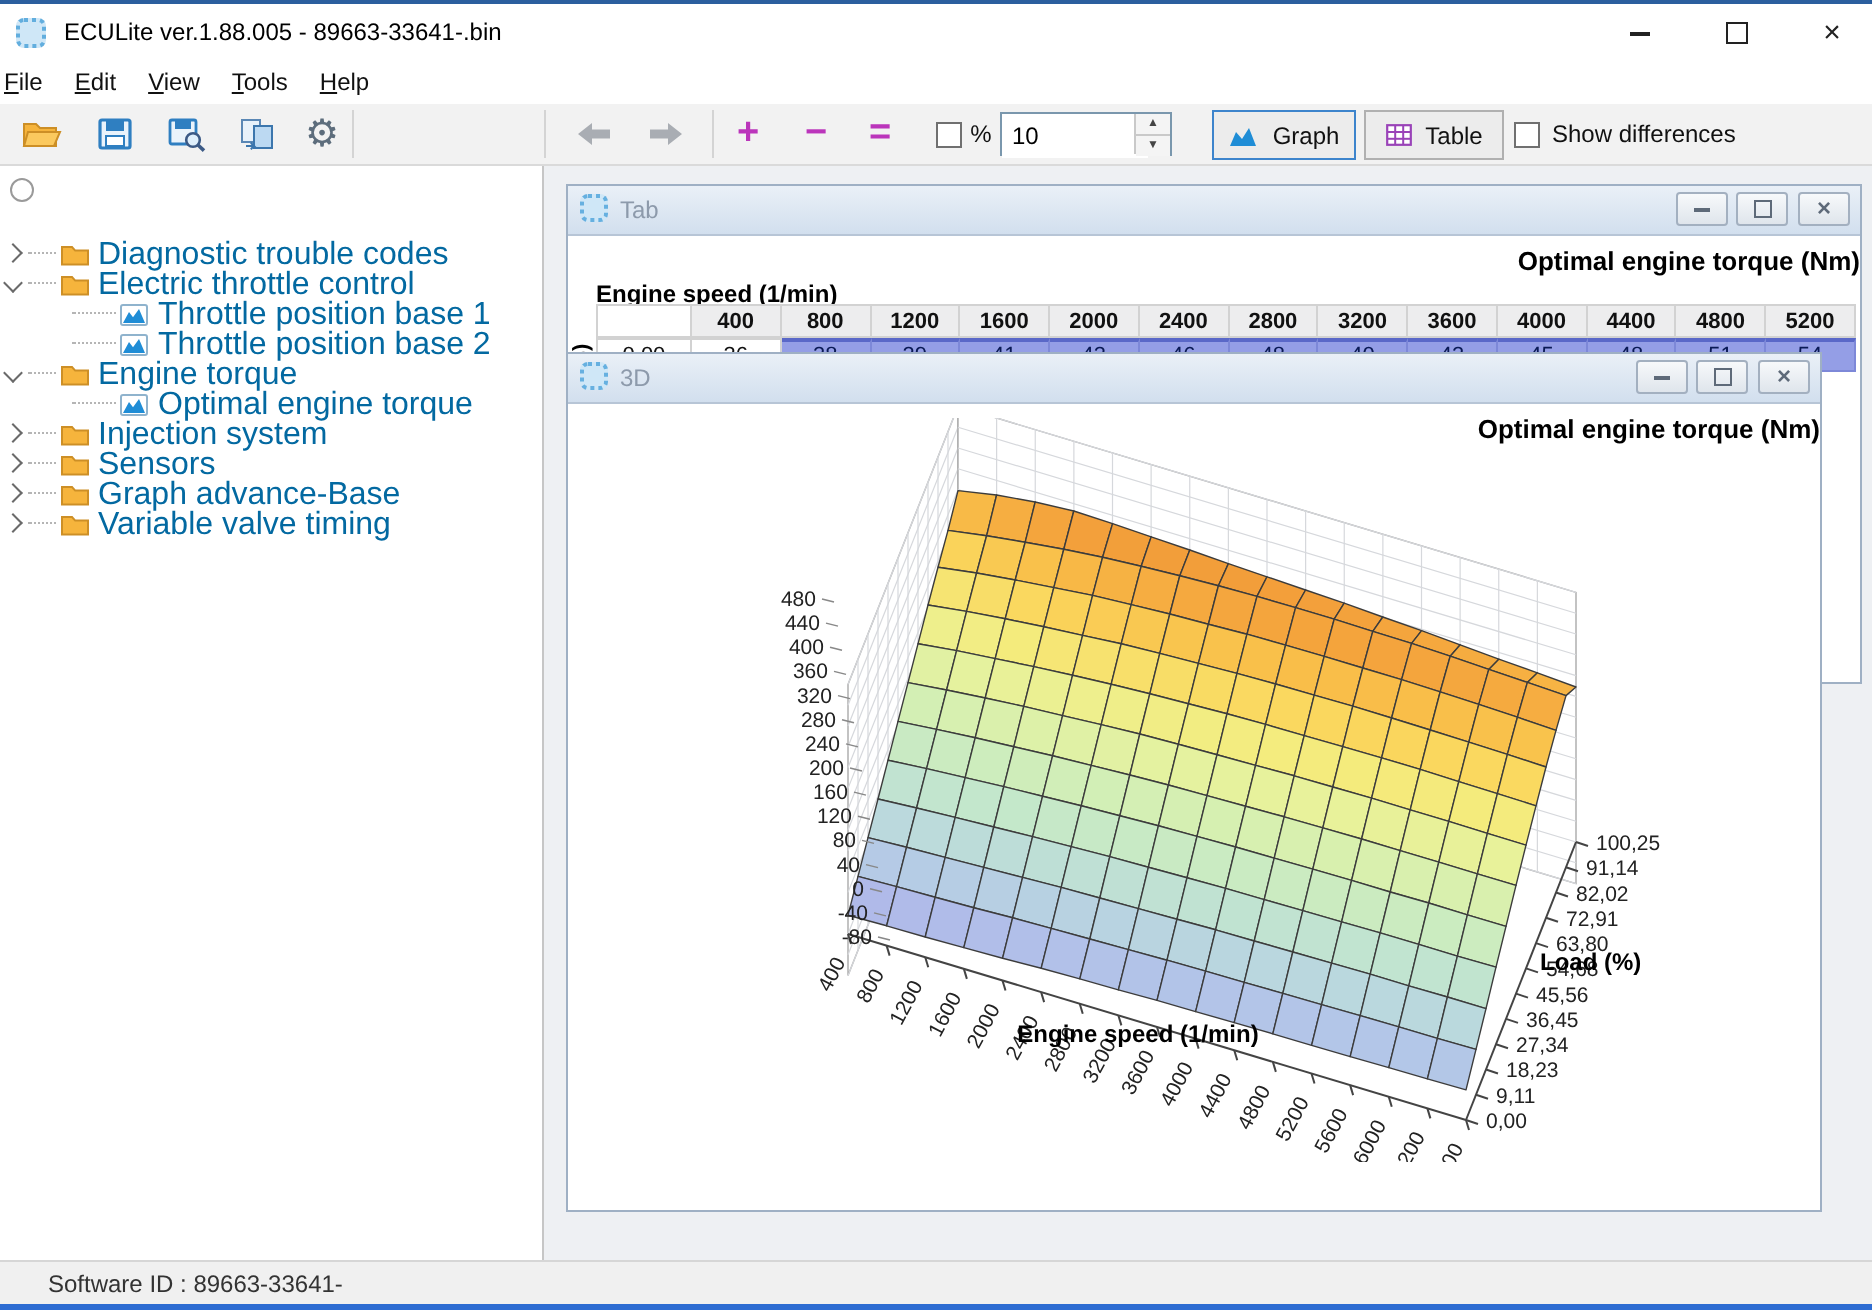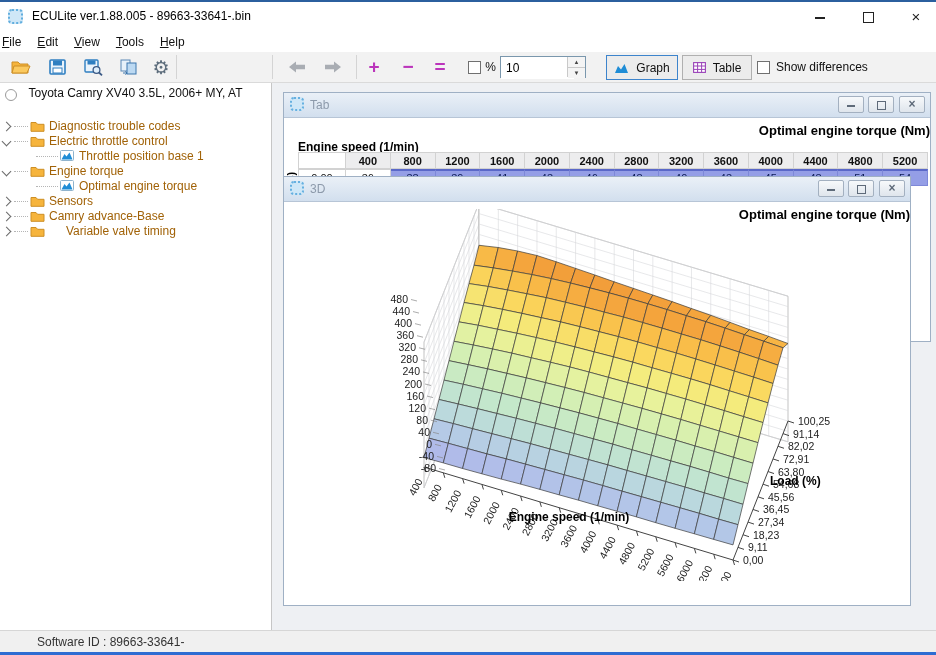--- a/index.html
+++ b/index.html
@@ -36,21 +36,21 @@
   .tbtn{position:absolute;top:3px;height:25px;display:flex;align-items:center;gap:7px;justify-content:center;
         background:#ececec;border:1px solid #b0b0b0;box-sizing:border-box;font-size:12px;color:#111;}
   .tbtn.active{border:1px solid #3d84cc;}
   .diffwrap{position:absolute;left:757px;top:8px;display:flex;align-items:center;gap:6px;font-size:12px;color:#111;}
   
   .sidebar{position:absolute;left:0;top:81px;width:272px;height:547px;background:#ffffff;
            border-right:1px solid #c6c6c6;box-sizing:border-box;}
   .veh-header{position:absolute;left:0;top:3px;width:100%;text-align:center;font-size:12px;color:#111;}
   .veh-icon{position:absolute;left:5px;top:6px;width:10px;height:10px;border:1px solid #9a9a9a;border-radius:50%;}
   .tree{position:absolute;left:0;top:36px;width:100%;}
-  .tree-row{position:relative;height:15px;font-size:12px;color:#a16207;white-space:nowrap;}
+  .tree-row{position:relative;height:15px;font-size:16px;color:#0369a1;white-space:nowrap;}
   .tree-row .lbl{position:absolute;top:0px;}
   .chev{position:absolute;top:4px;width:6px;height:6px;border-right:1.4px solid #6a6a6a;border-bottom:1.4px solid #6a6a6a;}
   .chev.right{left:3px;transform:rotate(-45deg);}
   .chev.down{left:3px;transform:rotate(45deg);}
   .dots{position:absolute;top:7px;border-top:1px dotted #b5b5b5;}
   .ticon{position:absolute;top:1px;}
   
   .mdi{position:absolute;left:272px;top:81px;width:664px;height:547px;background:#eef0f3;}
   .child{position:absolute;background:#ffffff;border:1px solid #9fb0c4;box-sizing:border-box;}
   .child-tb{position:relative;height:24px;background:linear-gradient(#eaf0f7,#d2dfee);
@@ -71,21 +71,21 @@
   .tcell{box-sizing:border-box;border:1px solid #d2d2d2;border-left:none;font-size:11px;
          display:flex;align-items:center;justify-content:center;height:17px;color:#111;}
   .tcell.hdr{background:#ededee;font-weight:bold;}
   .tcell.rowhdr{border-left:1px solid #d2d2d2;background:#fff;}
   .tcell.sel{background:#949ee6;border-color:#7d88d8;color:#0a1a55;border-top:2px solid #5a68c8;}
   .pct-rot{position:absolute;left:1px;top:62px;font-size:11px;font-weight:bold;transform:rotate(-90deg);
            transform-origin:left top;white-space:nowrap;}
   
   .statusbar{position:absolute;left:0;top:628px;width:936px;height:22px;background:#f0f0f0;
              border-top:1px solid #d6d6d6;box-sizing:border-box;}
-  .status-text{position:absolute;left:37px;top:4px;font-size:12px;color:#333;}
+  .status-text{position:absolute;left:24px;top:4px;font-size:12px;color:#333;}
   .bottom-strip{position:absolute;left:0;top:650px;width:936px;height:5px;background:#2d6cd2;}
   svg text{font-family:"Liberation Sans",sans-serif;}
 </style>
 </head>
 <body>
 
 <div id="app">
 
   <div class="titlebar">
     <div class="app-icon"></div>
@@ -173,21 +173,20 @@
       <span>Table</span>
     </div>
     <div class="diffwrap">
       <span class="chk"></span>
       <span>Show differences</span>
     </div>
   </div>
 
   <div class="sidebar">
     <div class="veh-icon"></div>
-    <div class="veh-header">Toyota Camry XV40 3.5L, 2006+ MY, AT</div>
     <div class="tree" id="tree">
         <div class="tree-row">
           <span class="chev right"></span>
           <span class="dots" style="left:14px;width:14px;"></span>
           <span class="ticon" style="left:30px;"><svg width="15" height="12" viewBox="0 0 15 12">
               <path d="M1,2.5 h5 l1.6,1.8 h6.4 v7 h-13 z" fill="#f6b43c" stroke="#cd8f26"></path>
             </svg></span>
           <span class="lbl" style="left:49px;">Diagnostic trouble codes</span>
         </div>
         <div class="tree-row">
@@ -200,20 +199,28 @@
         </div>
         <div class="tree-row">
           <span class="dots" style="left:36px;width:22px;"></span>
           <span class="ticon" style="left:60px;"><svg width="14" height="11" viewBox="0 0 14 11">
               <rect x="0.5" y="0.5" width="13" height="10" rx="1" fill="#ffffff" stroke="#8fb3cd"></rect>
               <polygon points="1.5,9.5 4.5,4 6.5,6.6 9.5,2.5 12.5,9.5" fill="#1f8dd6"></polygon>
             </svg></span>
           <span class="lbl" style="left:79px;">Throttle position base 1</span>
         </div>
         <div class="tree-row">
+          <span class="dots" style="left:36px;width:22px;"></span>
+          <span class="ticon" style="left:60px;"><svg width="14" height="11" viewBox="0 0 14 11">
+              <rect x="0.5" y="0.5" width="13" height="10" rx="1" fill="#ffffff" stroke="#8fb3cd"></rect>
+              <polygon points="1.5,9.5 4.5,4 6.5,6.6 9.5,2.5 12.5,9.5" fill="#1f8dd6"></polygon>
+            </svg></span>
+          <span class="lbl" style="left:79px;">Throttle position base 2</span>
+        </div>
+        <div class="tree-row">
           <span class="chev down"></span>
           <span class="dots" style="left:14px;width:14px;"></span>
           <span class="ticon" style="left:30px;"><svg width="15" height="12" viewBox="0 0 15 12">
               <path d="M1,2.5 h5 l1.6,1.8 h6.4 v7 h-13 z" fill="#f6b43c" stroke="#cd8f26"></path>
             </svg></span>
           <span class="lbl" style="left:49px;">Engine torque</span>
         </div>
         <div class="tree-row">
           <span class="dots" style="left:36px;width:22px;"></span>
           <span class="ticon" style="left:60px;"><svg width="14" height="11" viewBox="0 0 14 11">
@@ -221,37 +228,45 @@
               <polygon points="1.5,9.5 4.5,4 6.5,6.6 9.5,2.5 12.5,9.5" fill="#1f8dd6"></polygon>
             </svg></span>
           <span class="lbl" style="left:79px;">Optimal engine torque</span>
         </div>
         <div class="tree-row">
           <span class="chev right"></span>
           <span class="dots" style="left:14px;width:14px;"></span>
           <span class="ticon" style="left:30px;"><svg width="15" height="12" viewBox="0 0 15 12">
               <path d="M1,2.5 h5 l1.6,1.8 h6.4 v7 h-13 z" fill="#f6b43c" stroke="#cd8f26"></path>
             </svg></span>
-          <span class="lbl" style="left:49px;">Sensors</span>
+          <span class="lbl" style="left:49px;">Injection system</span>
         </div>
         <div class="tree-row">
           <span class="chev right"></span>
           <span class="dots" style="left:14px;width:14px;"></span>
           <span class="ticon" style="left:30px;"><svg width="15" height="12" viewBox="0 0 15 12">
               <path d="M1,2.5 h5 l1.6,1.8 h6.4 v7 h-13 z" fill="#f6b43c" stroke="#cd8f26"></path>
             </svg></span>
-          <span class="lbl" style="left:49px;">Camry advance-Base</span>
+          <span class="lbl" style="left:49px;">Sensors</span>
         </div>
         <div class="tree-row">
           <span class="chev right"></span>
           <span class="dots" style="left:14px;width:14px;"></span>
           <span class="ticon" style="left:30px;"><svg width="15" height="12" viewBox="0 0 15 12">
               <path d="M1,2.5 h5 l1.6,1.8 h6.4 v7 h-13 z" fill="#f6b43c" stroke="#cd8f26"></path>
             </svg></span>
-          <span class="lbl" style="left:49px;margin-left:17px;">Variable valve timing</span>
+          <span class="lbl" style="left:49px;">Graph advance-Base</span>
+        </div>
+        <div class="tree-row">
+          <span class="chev right"></span>
+          <span class="dots" style="left:14px;width:14px;"></span>
+          <span class="ticon" style="left:30px;"><svg width="15" height="12" viewBox="0 0 15 12">
+              <path d="M1,2.5 h5 l1.6,1.8 h6.4 v7 h-13 z" fill="#f6b43c" stroke="#cd8f26"></path>
+            </svg></span>
+          <span class="lbl" style="left:49px;">Variable valve timing</span>
         </div>
       </div>
   </div>
 
   <div class="mdi"></div>
 
   <div class="child" style="left:283px;top:90px;width:648px;height:250px;">
     <div class="child-tb">
       <div class="child-icon"></div>
       <div class="child-title">Tab</div>

